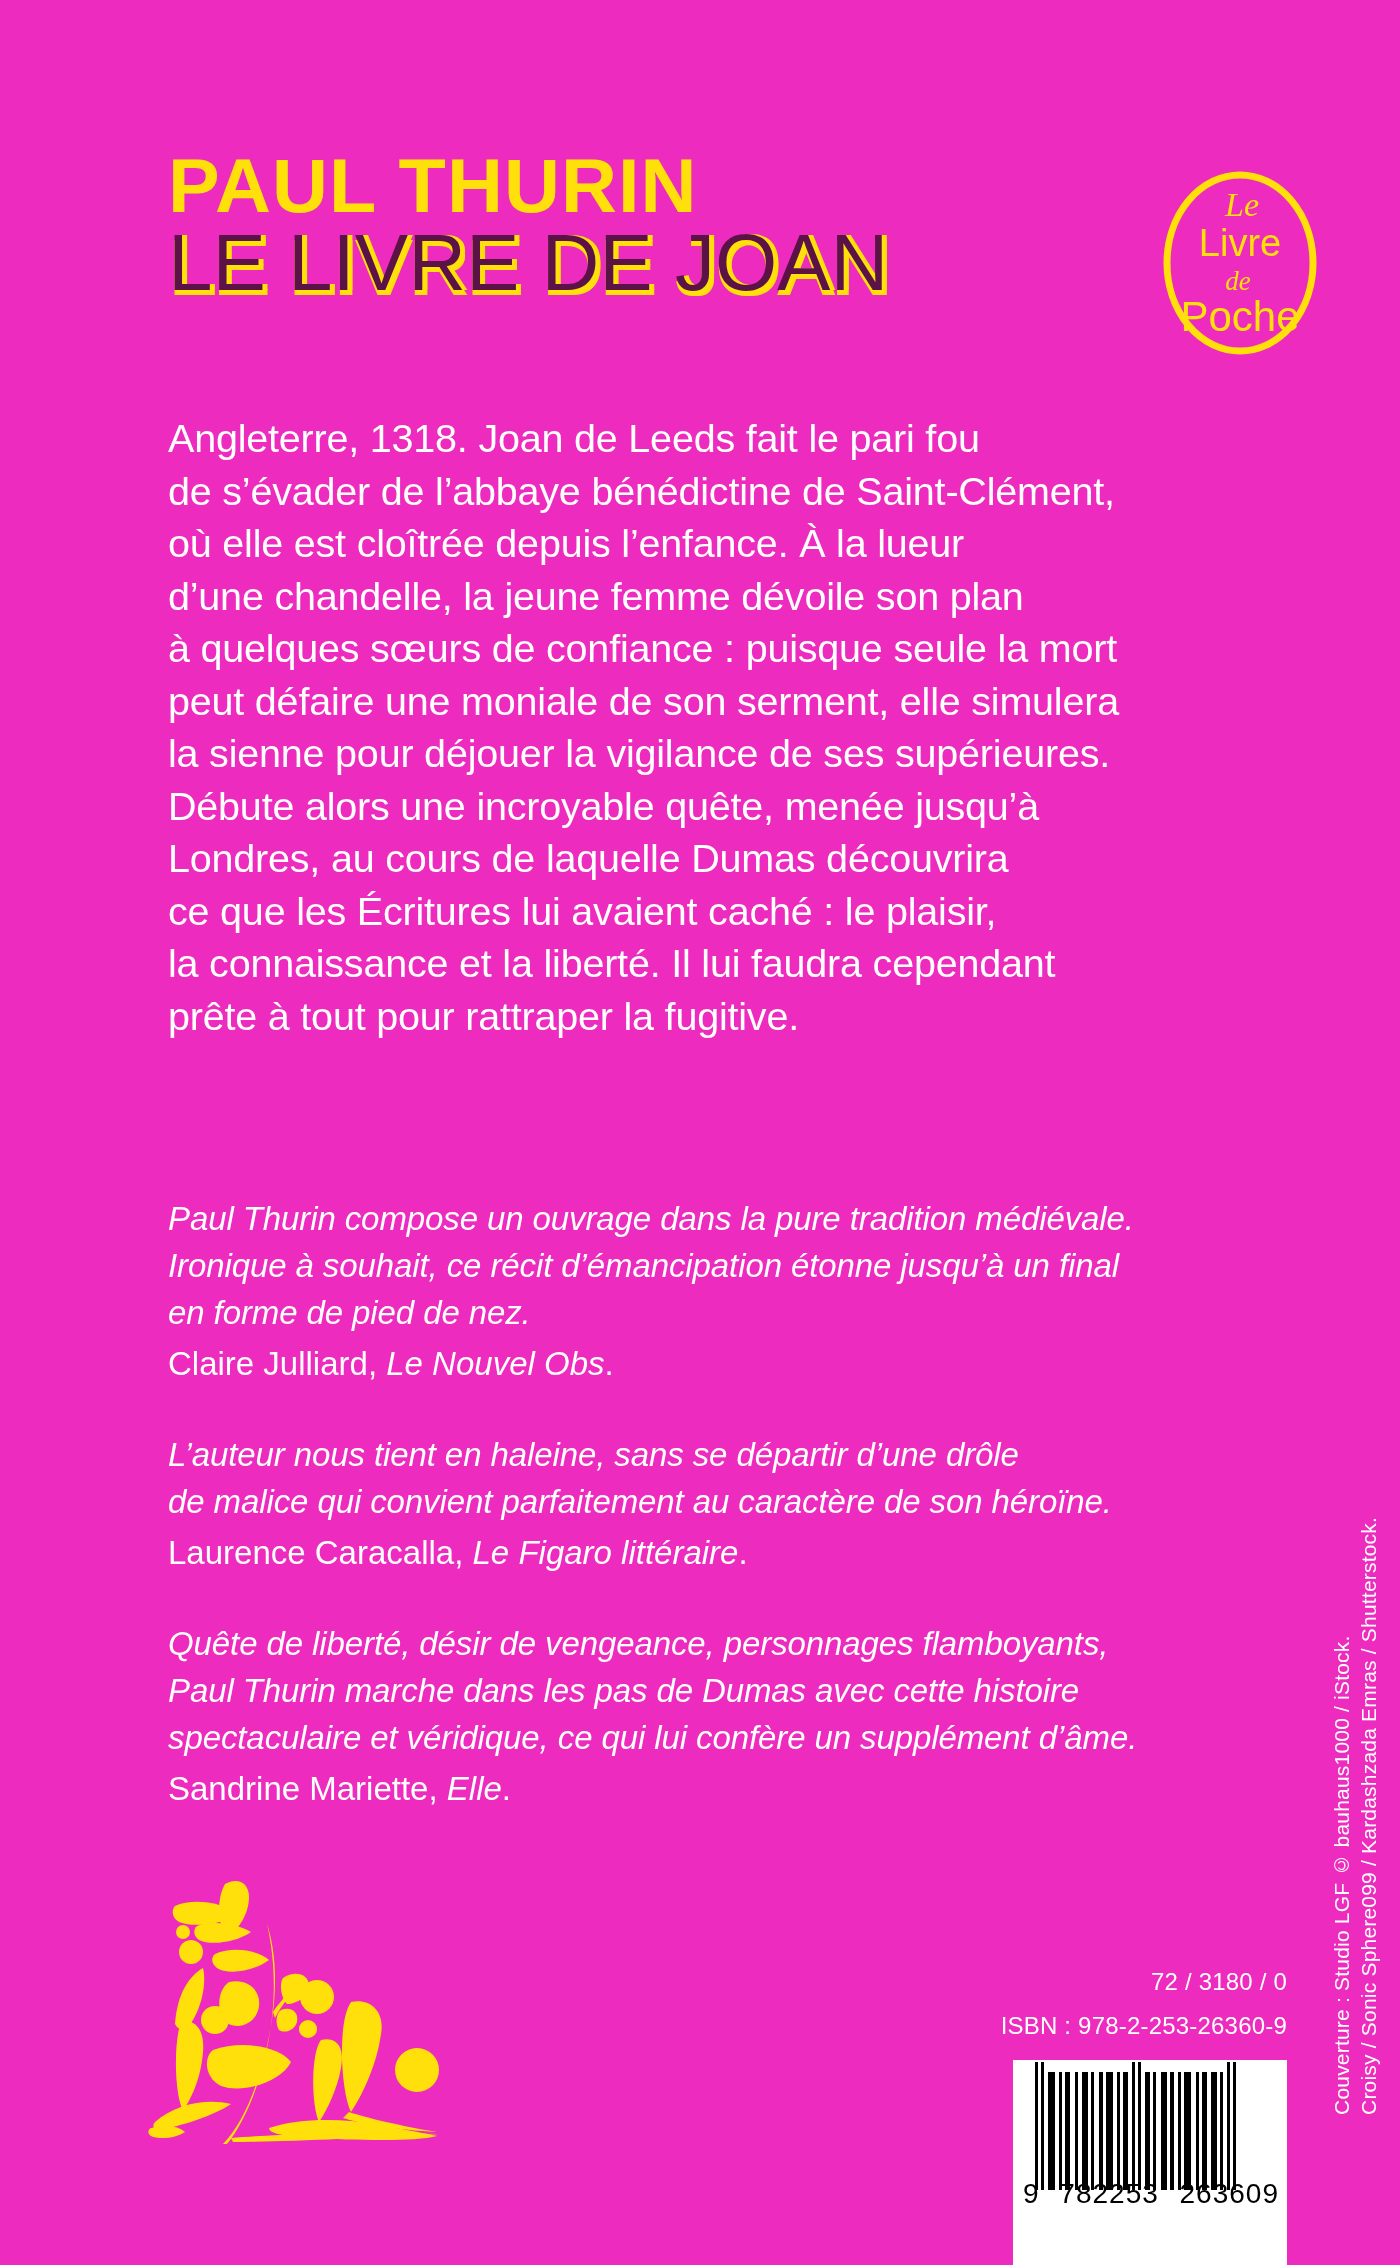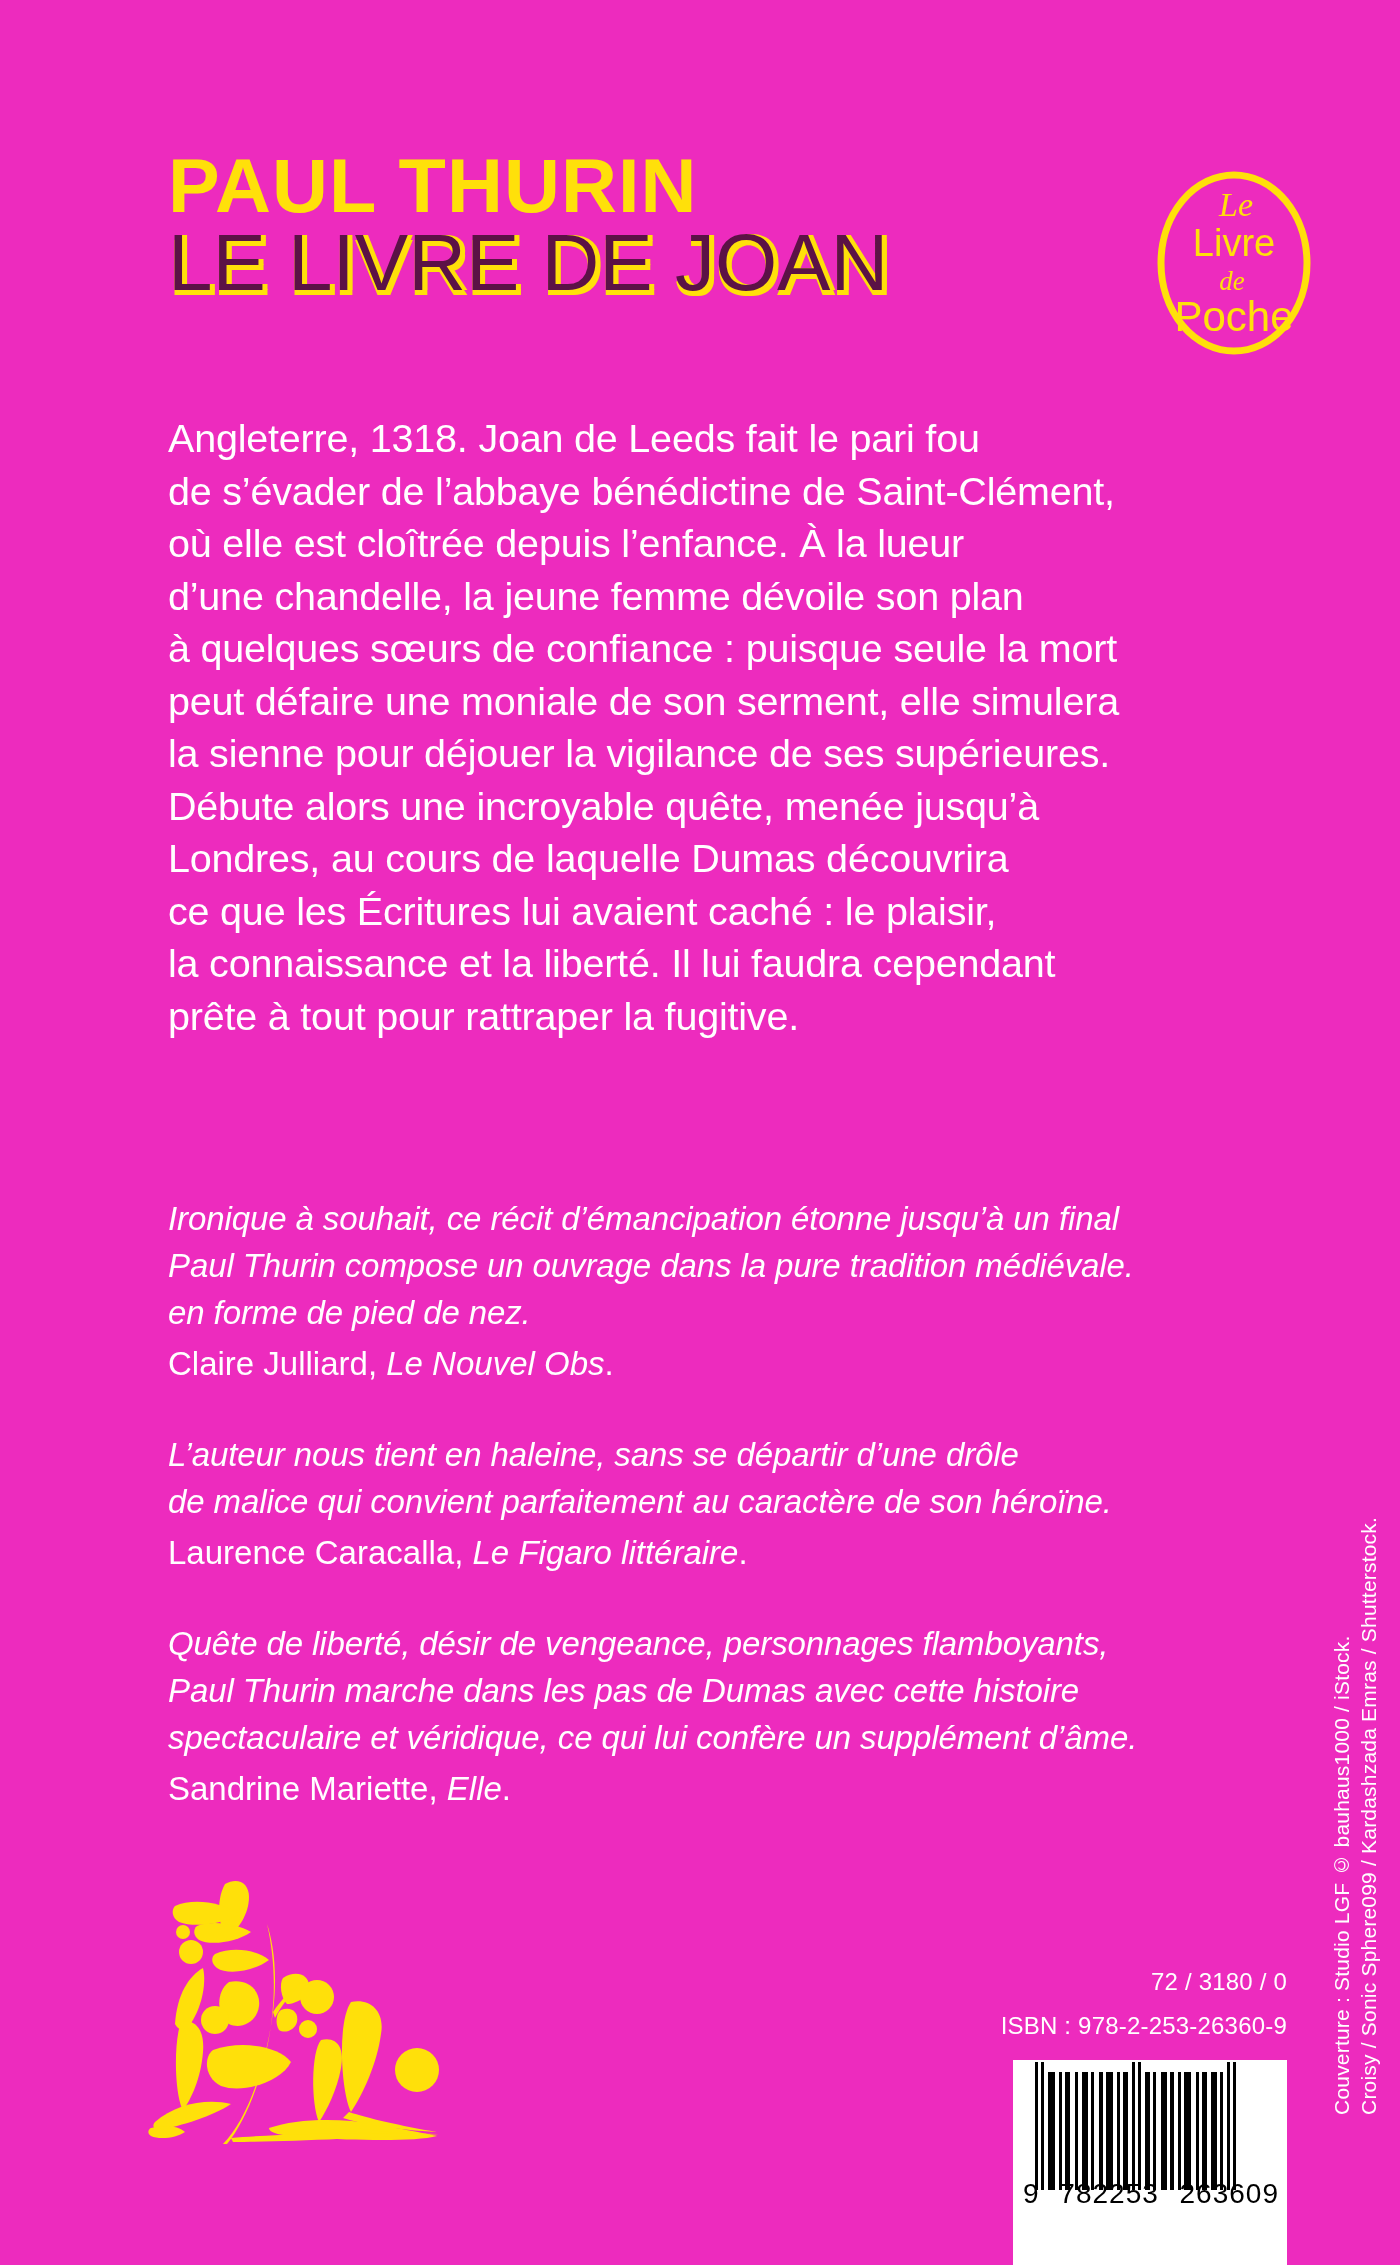--- a/index.html
+++ b/index.html
@@ -47,21 +47,21 @@
        5px 5px 0 #FFE00A,
        5px 0px 0 #FFE00A,
        0px 5px 0 #FFE00A;
     white-space: nowrap;
     margin: 0 0 0 0;
   }
 
   
   .lp-logo {
     position: absolute;
-    right: 82px;
+    right: 76px;
     top: 168px;
     width: 168px;
     height: 190px;
   }
   .lp-logo svg { display: block; width: 100%; height: 100%; }
 
   
   .synopsis {
     position: absolute;
     left: 168px;
@@ -207,22 +207,22 @@
     <p>Débute alors une incroyable quête, menée jusqu’à</p>
     <p>Londres, au cours de laquelle Dumas découvrira</p>
     <p>ce que les Écritures lui avaient caché : le plaisir,</p>
     <p>la connaissance et la liberté. Il lui faudra cependant</p>
     <p>prête à tout pour rattraper la fugitive.</p>
   </div>
 
   <div class="quotes">
 
     <div class="quote-block">
+      <p class="quote-text">Paul Thurin compose un ouvrage dans la pure tradition médiévale.</p>
       <p class="quote-text">Ironique à souhait, ce récit d’émancipation étonne jusqu’à un final</p>
-      <p class="quote-text">Paul Thurin compose un ouvrage dans la pure tradition médiévale.</p>
       <p class="quote-text">en forme de pied de nez.</p>
       <p class="quote-attr"><span>Claire Julliard, </span><span class="pub">Le Nouvel Obs</span><span>.</span></p>
     </div>
 
     <div class="quote-block">
       <p class="quote-text">L’auteur nous tient en haleine, sans se départir d’une drôle</p>
       <p class="quote-text">de malice qui convient parfaitement au caractère de son héroïne.</p>
       <p class="quote-attr"><span>Laurence Caracalla, </span><span class="pub">Le Figaro littéraire</span><span>.</span></p>
     </div>
 

